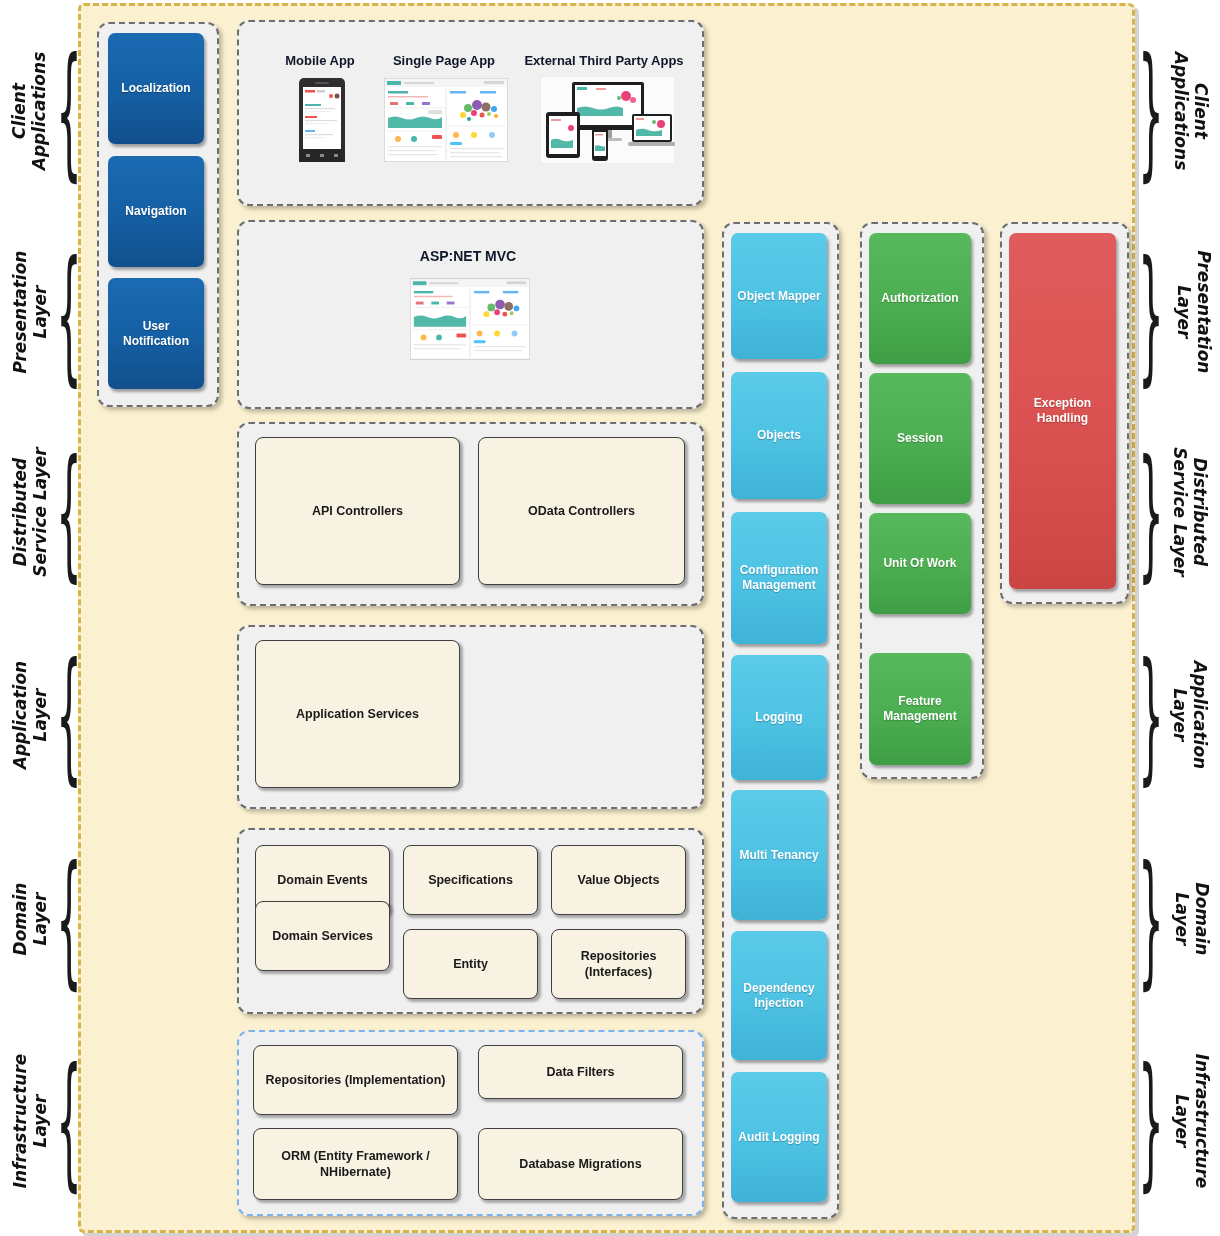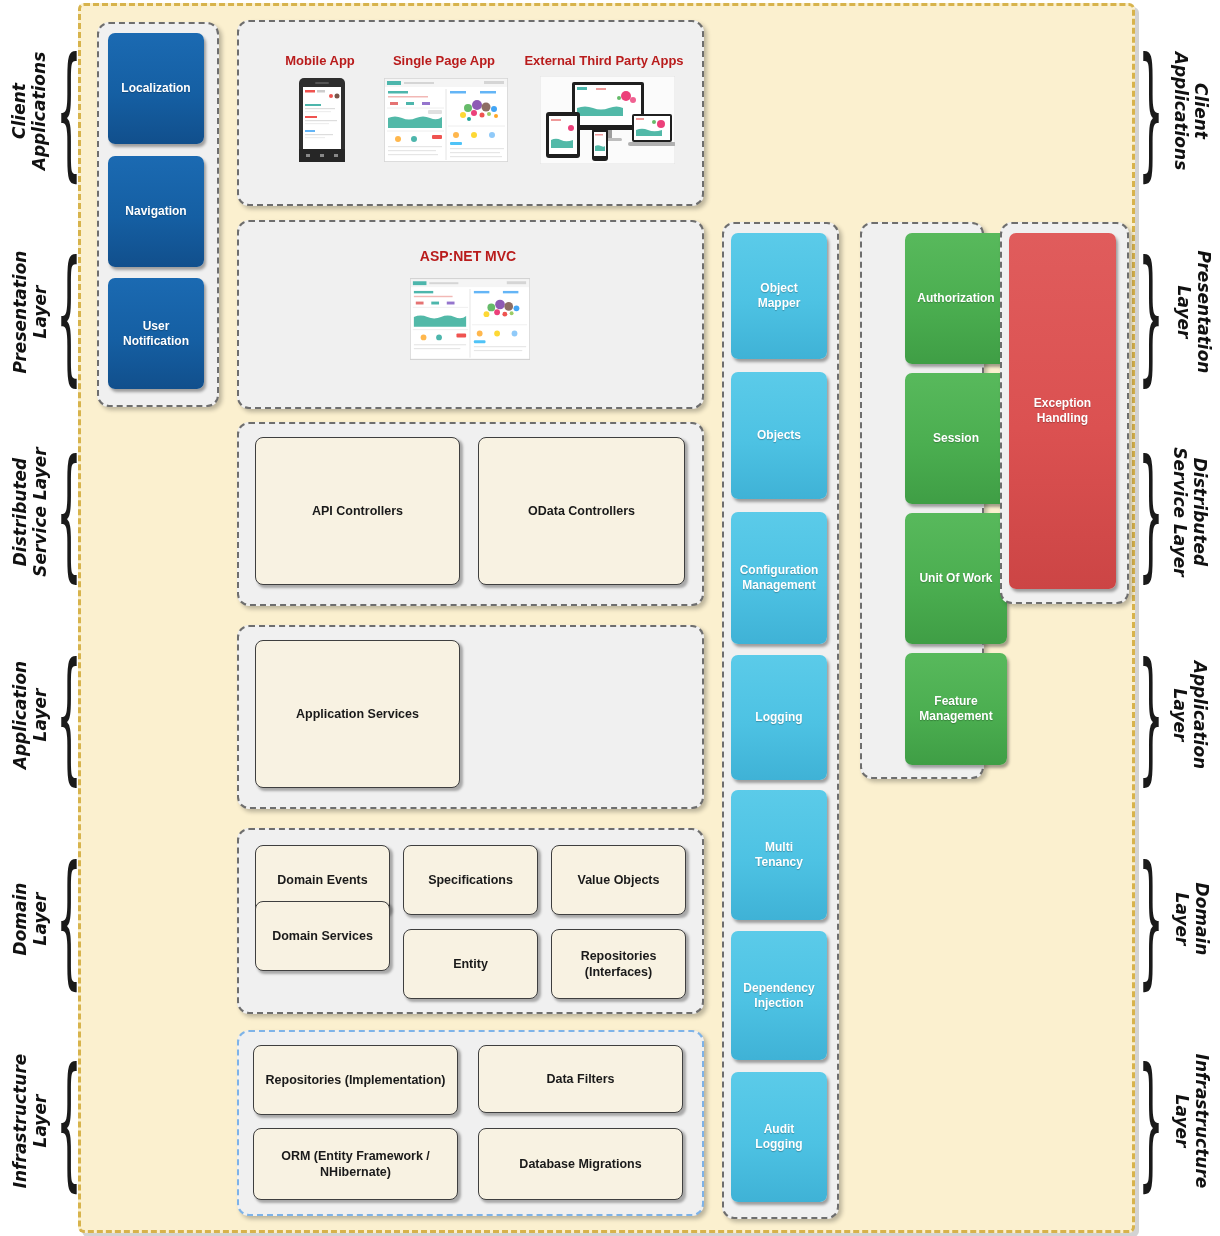--- a/index.html
+++ b/index.html
@@ -9,34 +9,34 @@
   .main-area{position:absolute;left:78px;top:3px;width:1051px;height:1224px;
              background:#FBF0CF;border:3px dashed #D7B34C;border-radius:6px;
              box-shadow:4px 4px 0 rgba(175,175,175,.55);}
   
   .container{position:absolute;background:#F0F0F0;border:2px dashed #6e6e6e;border-radius:12px;
              box-shadow:3px 3px 4px rgba(0,0,0,.25);}
   .container.blue-border{border-color:#7EB3E8;}
   
   .color-box{position:absolute;border-radius:7px;display:flex;align-items:center;justify-content:center;
              text-align:center;color:#fff;font-weight:bold;font-size:12px;line-height:1.25;
-             padding:12px;box-sizing:border-box;
+             padding:4px;box-sizing:border-box;
              box-shadow:2px 3px 3px rgba(0,0,0,.35);
              text-shadow:0 1px 1px rgba(0,0,0,.25);}
   .blue{background:linear-gradient(180deg,#1B6AB2 0%,#155FA3 55%,#114F8C 100%);}
   .cyan{background:linear-gradient(180deg,#5BCBE9 0%,#4DC2E3 55%,#3FB2D6 100%);}
-  .green{background:linear-gradient(180deg,#58B95C 0%,#4BAE50 55%,#3F9E45 100%);margin-left:36px;}
+  .green{background:linear-gradient(180deg,#58B95C 0%,#4BAE50 55%,#3F9E45 100%);}
   .red{background:linear-gradient(180deg,#E05C5C 0%,#DB5151 55%,#CC4545 100%);}
   
   .cream-box{position:absolute;background:#F8F2E2;border:1.5px solid #3f3f3f;border-radius:8px;
              display:flex;align-items:center;justify-content:center;text-align:center;
              font-weight:600;font-size:12.5px;color:#1a1a1a;line-height:1.3;padding:4px 8px;
              box-sizing:border-box;box-shadow:2.5px 2.5px 2.5px rgba(0,0,0,.3);}
   
-  .caption{position:absolute;font-weight:bold;font-size:13px;color:#b91c1c;text-align:center;}
+  .caption{position:absolute;font-weight:bold;font-size:13px;color:#0f172a;text-align:center;}
   
   .v-label{position:absolute;display:flex;align-items:center;justify-content:center;
            font-family:"DejaVu Sans",sans-serif;font-style:italic;font-weight:bold;
            font-size:17px;line-height:1.2;color:#111;text-align:center;white-space:pre-line;}
   .rot-left{transform:rotate(-90deg);}
   .rot-right{transform:rotate(90deg);}
   
   .brace{position:absolute;width:26px;display:flex;align-items:center;justify-content:center;
          font-family:"DejaVu Sans",sans-serif;font-size:40px;font-weight:400;color:#1a1a1a;}
   .thumb{position:absolute;}
@@ -273,35 +273,35 @@
   <div class="container" style="left:237px;top:828px;width:463px;height:182px;"></div>
   <div class="cream-box" style="left:255px;top:845px;width:135px;height:70px;">Domain Events</div>
   <div class="cream-box" style="left:403px;top:845px;width:135px;height:70px;">Specifications</div>
   <div class="cream-box" style="left:551px;top:845px;width:135px;height:70px;">Value Objects</div>
   <div class="cream-box" style="left:255px;top:901px;width:135px;height:70px;">Domain Services</div>
   <div class="cream-box" style="left:403px;top:929px;width:135px;height:70px;">Entity</div>
   <div class="cream-box" style="left:551px;top:929px;width:135px;height:70px;">Repositories (Interfaces)</div>
 
   <div class="container blue-border" style="left:237px;top:1030px;width:463px;height:182px;"></div>
   <div class="cream-box" style="left:253px;top:1045px;width:205px;height:70px;">Repositories (Implementation)</div>
-  <div class="cream-box" style="left:478px;top:1045px;width:205px;height:68px;">Data Filters</div>
+  <div class="cream-box" style="left:478px;top:1045px;width:205px;height:54px;">Data Filters</div>
   <div class="cream-box" style="left:253px;top:1128px;width:205px;height:72px;">ORM (Entity Framework / NHibernate)</div>
   <div class="cream-box" style="left:478px;top:1128px;width:205px;height:72px;">Database Migrations</div>
 
   <div class="container" style="left:722px;top:222px;width:113px;height:993px;"></div>
   <div class="color-box cyan" style="left:731px;top:233px;width:96px;height:126px;">Object Mapper</div>
   <div class="color-box cyan" style="left:731px;top:372px;width:96px;height:127px;">Objects</div>
   <div class="color-box cyan" style="left:731px;top:512px;width:96px;height:132px;">Configuration Management</div>
   <div class="color-box cyan" style="left:731px;top:655px;width:96px;height:125px;">Logging</div>
   <div class="color-box cyan" style="left:731px;top:790px;width:96px;height:130px;">Multi Tenancy</div>
   <div class="color-box cyan" style="left:731px;top:931px;width:96px;height:129px;">Dependency Injection</div>
   <div class="color-box cyan" style="left:731px;top:1072px;width:96px;height:130px;">Audit Logging</div>
 
   <div class="container" style="left:860px;top:222px;width:120px;height:553px;"></div>
   <div class="color-box green" style="left:869px;top:233px;width:102px;height:131px;">Authorization</div>
   <div class="color-box green" style="left:869px;top:373px;width:102px;height:131px;">Session</div>
-  <div class="color-box green" style="left:869px;top:513px;width:102px;height:131px;">Unit Of Work</div>
+  <div class="color-box green" style="left:869px;top:513px;width:102px;height:101px;">Unit Of Work</div>
   <div class="color-box green" style="left:869px;top:653px;width:102px;height:112px;">Feature Management</div>
 
   <div class="container" style="left:1000px;top:222px;width:125px;height:378px;"></div>
   <div class="color-box red" style="left:1009px;top:233px;width:107px;height:356px;">Exception Handling</div>
 
 </div>
 
 </body></html>

